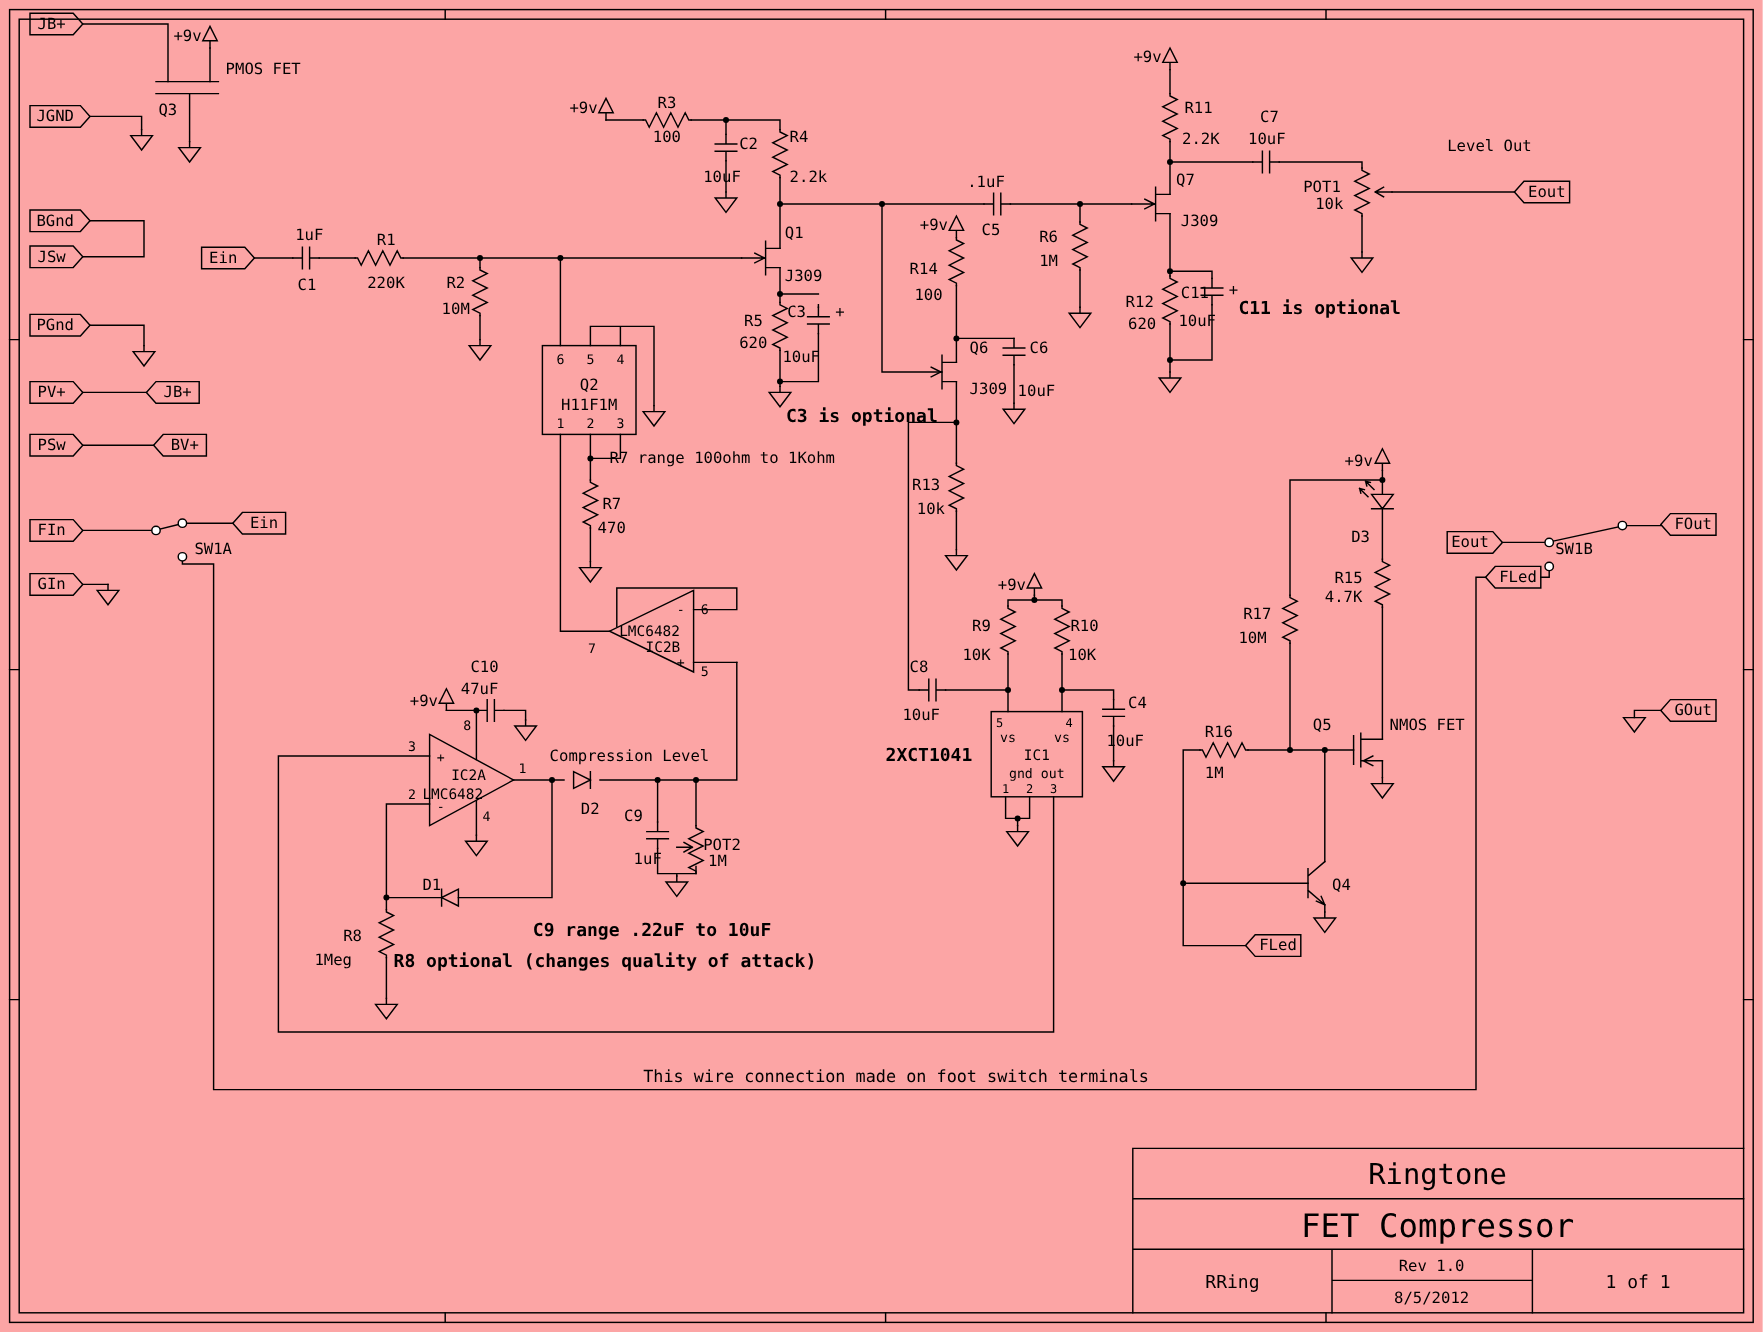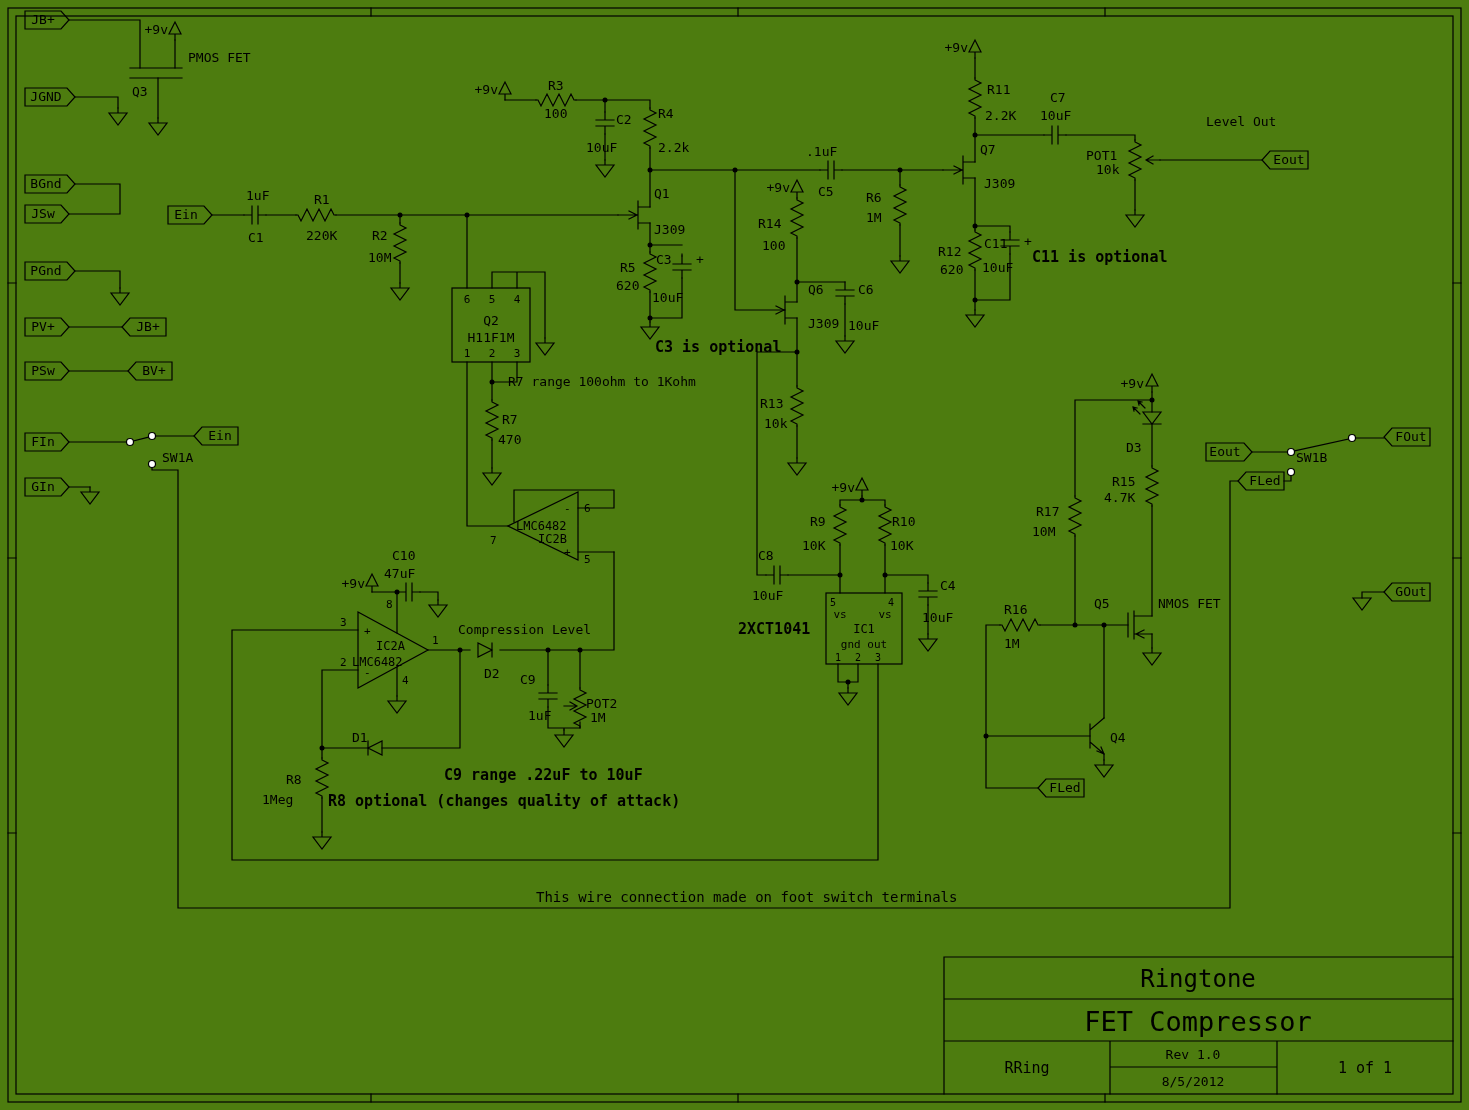--- a/index.html
+++ b/index.html
@@ -1,16 +1,16 @@
 <!DOCTYPE html>
 <html><head>
 <meta charset="utf-8">
 <style>
   html,body{margin:0;padding:0;background:#ffffff;}
-  .page{width:1469px;height:1110px;background:#4d7c0f;position:relative;text-align:right;}
+  .page{width:1469px;height:1110px;background:#fca5a5;position:relative;text-align:right;}
   svg{display:block;}
   svg text{font-family:"DejaVu Sans Mono","Liberation Mono",monospace;fill:#000;}
   .lbl{font-size:13px;}
   .pin{font-size:11px;}
   .tiny{font-size:10px;}
   .sm12{font-size:12px;}
   .note{font-size:15px;font-weight:bold;}
   .note2{font-size:14px;}
   .tag-t{font-size:13px;text-anchor:middle;}
   .mid{text-anchor:middle;}

